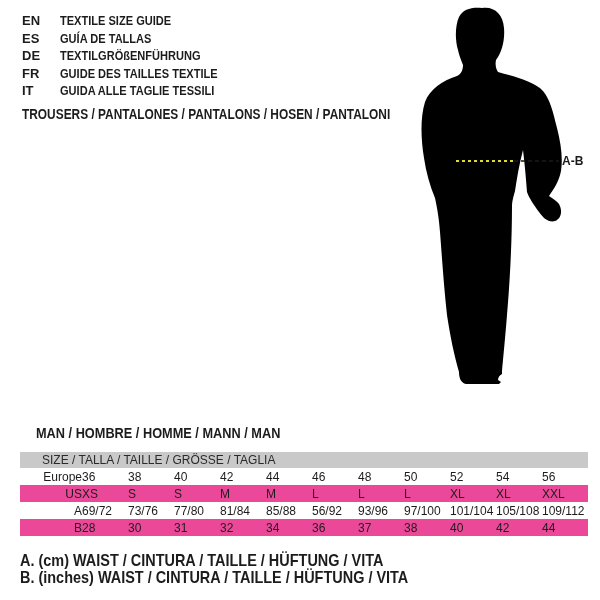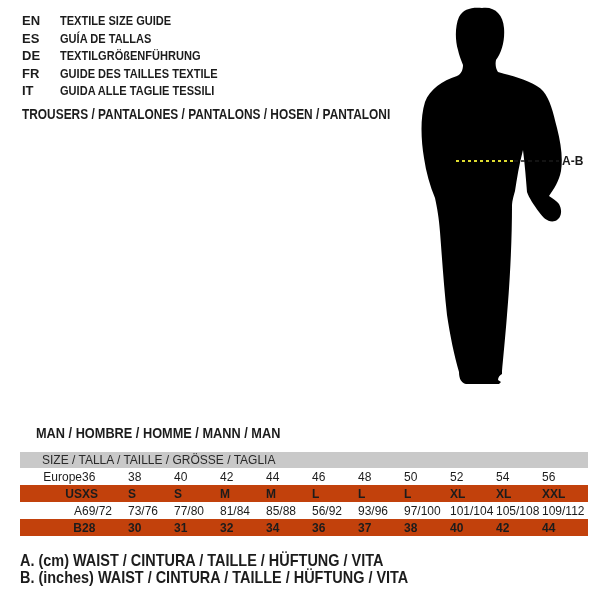--- a/index.html
+++ b/index.html
@@ -37,21 +37,21 @@
     padding-left: 22px;
     color: #2a2a2a;
   }
   .trow {
     display: grid;
     grid-template-columns: 62px repeat(11, 1fr);
     height: 17px;
     align-items: center;
     background: #ffffff;
   }
-  .trow.stripe { background: #c2410c; font-weight: bold; }
+  .trow.stripe { background: #ec4899; }
   .rlabel { padding-left: 5px; text-align: right; }
   .cell { text-align: left; }
   
   .notes { position: absolute; top: 553px; left: 20px; font-weight: 700; font-size: 17px; }
   .notes .note-line { height: 16.5px; line-height: 16.5px; }
 </style>
 </head>
 <body>
 
 <div class="canvas">

